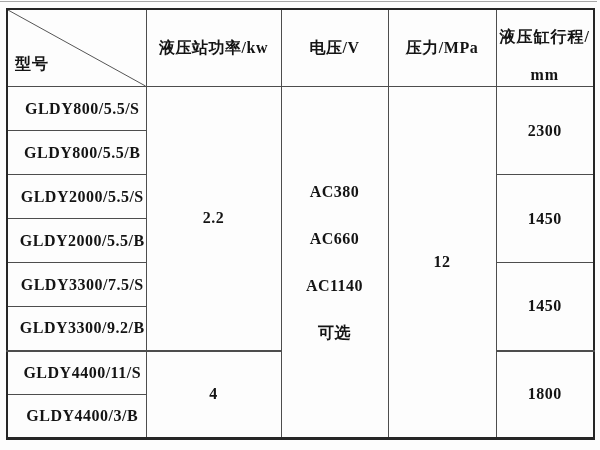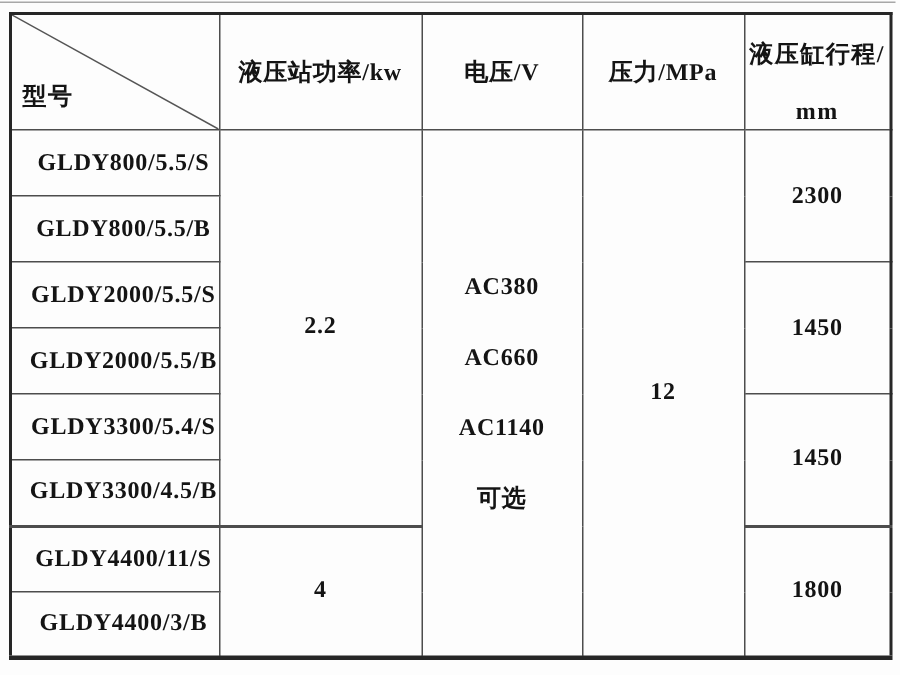--- a/index.html
+++ b/index.html
@@ -124,26 +124,26 @@
     <tr class="body-row">
       <td class="model-cell">GLDY2000/5.5/S</td>
       <td rowspan="2">1450</td>
     </tr>
 
     <tr class="body-row">
       <td class="model-cell">GLDY2000/5.5/B</td>
     </tr>
 
     <tr class="body-row">
-      <td class="model-cell">GLDY3300/5.4/S</td>
+      <td class="model-cell">GLDY3300/7.5/S</td>
       <td rowspan="2" class="thick-bottom">1450</td>
     </tr>
 
     <tr class="body-row">
-      <td class="model-cell thick-bottom">GLDY3300/4.5/B</td>
+      <td class="model-cell thick-bottom">GLDY3300/9.2/B</td>
     </tr>
 
     <tr class="body-row">
       <td class="model-cell">GLDY4400/11/S</td>
       <td rowspan="2">4</td>
       <td rowspan="2">1800</td>
     </tr>
 
     <tr class="body-row">
       <td class="model-cell">GLDY4400/3/B</td>

